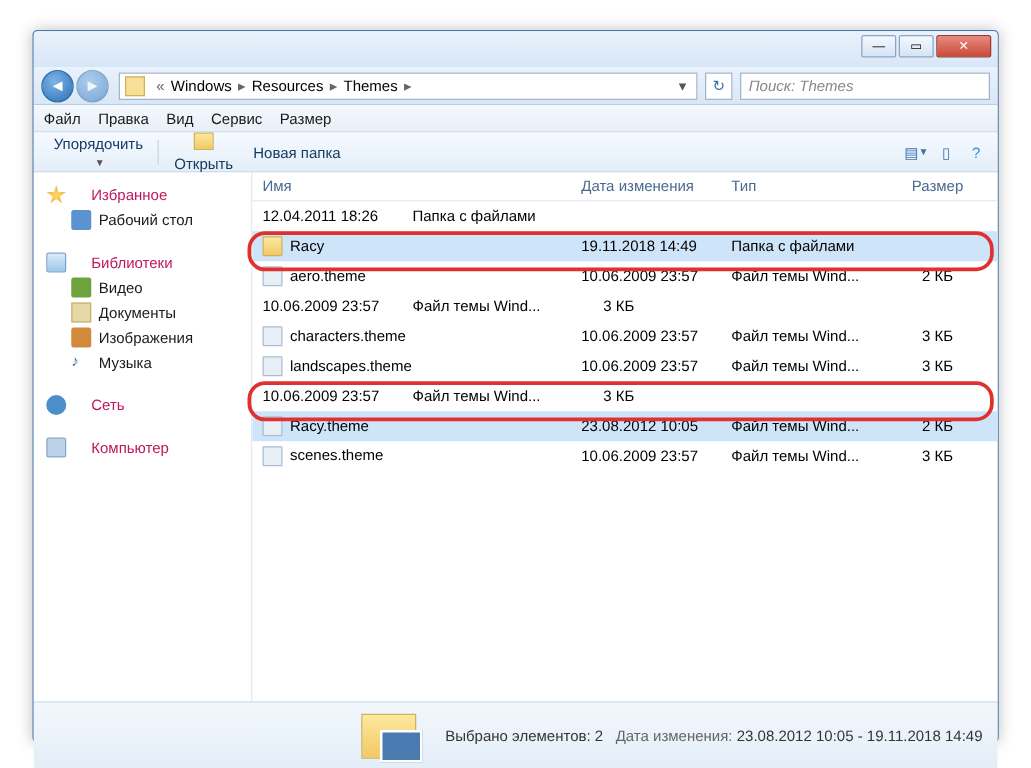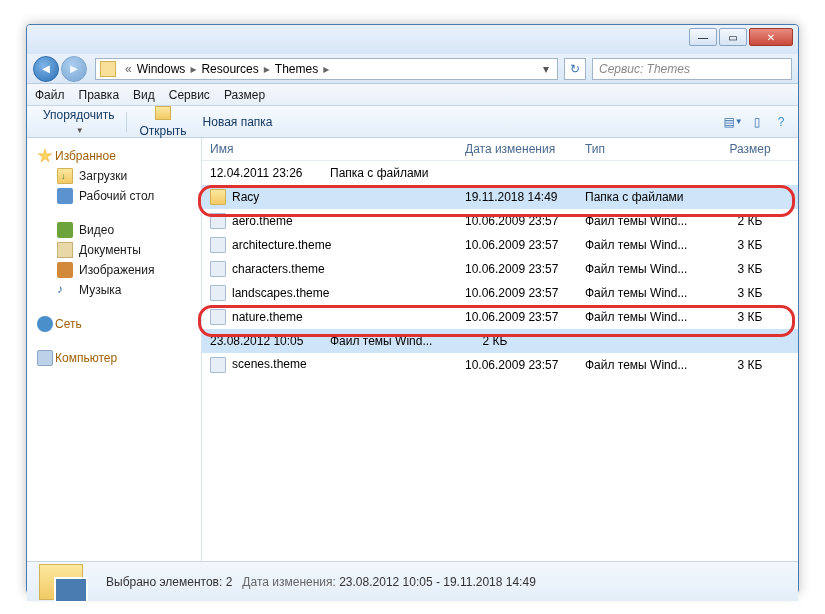--- a/index.html
+++ b/index.html
@@ -21,21 +21,21 @@
 .menubar { height: 22px; background: linear-gradient(#f5f9fd,#e7eff8); display: flex; align-items: center; padding: 0 8px; gap: 14px; color: #1a1a1a; border-bottom: 1px solid #c8d6e6; }
 .toolbar { height: 32px; background: linear-gradient(#f5faff,#e4eef8); display: flex; align-items: center; padding: 0 8px; border-bottom: 1px solid #c2d3e5; }
 .tb-btn { padding: 3px 8px; display: flex; align-items: center; gap: 4px; color: #153a63; flex-direction: column; }
 .tb-btn .drop { color: #555; font-size: 8px; margin-left: 2px; }
 .tb-sep { width: 1px; height: 20px; background: #c5d5e5; margin: 0 4px; }
 .tb-right { margin-left: auto; display: flex; align-items: center; gap: 6px; }
 .tb-icon { width: 18px; height: 18px; display: flex; align-items: center; justify-content: center; color: #3a72b0; }
 .body { display: flex; height: 423px; }
 .sidebar { width: 175px; background: #fff; border-right: 1px solid #d9e3ee; padding: 8px 4px; overflow: hidden; }
 .sb-group { margin-bottom: 14px; }
-.sb-head { display: flex; align-items: center; gap: 2px; padding: 2px 6px; color: #a16207; }
+.sb-head { display: flex; align-items: center; gap: 20px; padding: 2px 6px; color: #be185d; }
 .sb-item { display: flex; align-items: center; gap: 6px; padding: 2px 6px 2px 26px; color: #1a1a1a; }
 .ico { width: 16px; height: 16px; flex-shrink: 0; }
 .ico.star { background: radial-gradient(circle,#ffd76a,#e6a72a); clip-path: polygon(50% 0,61% 35%,98% 35%,68% 57%,79% 91%,50% 70%,21% 91%,32% 57%,2% 35%,39% 35%); }
 .ico.folder { background: linear-gradient(#fce89f,#f2c965); border: 1px solid #d2b255; border-radius: 1px; }
 .ico.folder.dl::after { content: "↓"; color: #2f7a2f; font-size: 9px; position: relative; left: 3px; top: -1px; }
 .ico.recent { background: #3c6fa8; border-radius: 2px; }
 .ico.desk { background: #5a93cf; border-radius: 2px; }
 .ico.lib { background: linear-gradient(#d9ecfb,#9fc6e8); border: 1px solid #7ba6cd; border-radius: 2px; }
 .ico.vid { background: #6ca33a; border-radius: 2px; }
 .ico.doc { background: #e8d8a8; border: 1px solid #c7b276; }
@@ -50,21 +50,21 @@
 .col-date { width: 120px; }
 .col-type { width: 135px; }
 .col-size { width: 60px; text-align: center; }
 .rows { }
 .row { display: flex; padding: 3px 8px; align-items: center; height: 24px; }
 .row.sel { background: #cee4f9; }
 .row .ico { margin-right: 6px; }
 .highlight { position: absolute; border: 3px solid #e03030; border-radius: 14px; pointer-events: none; z-index: 5; }
 .hl1 { left: -4px; top: 47px; width: 597px; height: 32px; }
 .hl2 { left: -4px; top: 167px; width: 597px; height: 32px; }
-.status { height: 40px; background: linear-gradient(#f2f7fc,#e4eef8); border-top: 1px solid #c8d6e6; display: flex; align-items: center; padding: 6px 12px; gap: 23px; }
+.status { height: 54px; background: linear-gradient(#f2f7fc,#e4eef8); border-top: 1px solid #c8d6e6; display: flex; align-items: center; padding: 6px 12px; gap: 23px; justify-content: flex-end; }
 .stat-thumb { width: 44px; height: 36px; background: linear-gradient(#fce89f,#f2c965); border: 1px solid #d2b255; position: relative; }
 .stat-thumb::after { content: ""; position: absolute; right: -6px; bottom: -4px; width: 30px; height: 22px; background: #4a7bb0; border: 2px solid #fff; }
 .stat-txt { color: #333; }
 .stat-lbl { color: #666; }
 .open-ico { width: 16px; height: 14px; background: linear-gradient(#fce89f,#f2c965); border: 1px solid #d2b255; }
 </style>
 </head>
 <body>
 
 <div class="window">
@@ -83,21 +83,21 @@
       <span class="bc-sep">«</span>
       <span class="bc-item">Windows</span>
       <span class="bc-sep">▸</span>
       <span class="bc-item">Resources</span>
       <span class="bc-sep">▸</span>
       <span class="bc-item">Themes</span>
       <span class="bc-sep">▸</span>
       <span class="bc-drop">▾</span>
     </div>
     <div class="refresh">↻</div>
-    <div class="searchbox">Сервис: Themes</div>
+    <div class="searchbox">Поиск: Themes</div>
   </div>
 
   <div class="menubar">
     <span>Файл</span>
     <span>Правка</span>
     <span>Вид</span>
     <span>Сервис</span>
     <span>Размер</span>
   </div>
 
@@ -122,29 +122,29 @@
   </div>
 
   <div class="body">
     <div class="sidebar">
       <div class="sb-group">
         <div class="sb-head">
             <span class="ico star"></span>
             <span>Избранное</span>
           </div>
         <div class="sb-item">
-            <span class="ico folder dl"></span>
-            <span>Загрузки</span>
-          </div>
-        <div class="sb-item">
             <span class="ico desk"></span>
             <span>Рабочий стол</span>
           </div>
       </div>
       <div class="sb-group">
+        <div class="sb-head">
+            <span class="ico lib"></span>
+            <span>Библиотеки</span>
+          </div>
         <div class="sb-item">
             <span class="ico vid"></span>
             <span>Видео</span>
           </div>
         <div class="sb-item">
             <span class="ico doc"></span>
             <span>Документы</span>
           </div>
         <div class="sb-item">
             <span class="ico img"></span>
@@ -173,21 +173,21 @@
       <div class="highlight hl1"></div>
       <div class="highlight hl2"></div>
       <div class="cols">
         <div class="col-name">Имя</div>
         <div class="col-date">Дата изменения</div>
         <div class="col-type">Тип</div>
         <div class="col-size">Размер</div>
       </div>
       <div class="rows" id="rows">
           <div class="row">
-            <div class="col-date">12.04.2011 23:26</div>
+            <div class="col-date">12.04.2011 18:26</div>
             <div class="col-type">Папка с файлами</div>
             <div class="col-size"></div>
           </div>
           <div class="row sel">
             <div class="col-name" style="display:flex;align-items:center">
               <span class="ico folder"></span>
               <span>Racy</span>
             </div>
             <div class="col-date">19.11.2018 14:49</div>
             <div class="col-type">Папка с файлами</div>
@@ -196,24 +196,20 @@
           <div class="row">
             <div class="col-name" style="display:flex;align-items:center">
               <span class="ico theme"></span>
               <span>aero.theme</span>
             </div>
             <div class="col-date">10.06.2009 23:57</div>
             <div class="col-type">Файл темы Wind...</div>
             <div class="col-size">2 КБ</div>
           </div>
           <div class="row">
-            <div class="col-name" style="display:flex;align-items:center">
-              <span class="ico theme"></span>
-              <span>architecture.theme</span>
-            </div>
             <div class="col-date">10.06.2009 23:57</div>
             <div class="col-type">Файл темы Wind...</div>
             <div class="col-size">3 КБ</div>
           </div>
           <div class="row">
             <div class="col-name" style="display:flex;align-items:center">
               <span class="ico theme"></span>
               <span>characters.theme</span>
             </div>
             <div class="col-date">10.06.2009 23:57</div>
@@ -223,29 +219,29 @@
           <div class="row">
             <div class="col-name" style="display:flex;align-items:center">
               <span class="ico theme"></span>
               <span>landscapes.theme</span>
             </div>
             <div class="col-date">10.06.2009 23:57</div>
             <div class="col-type">Файл темы Wind...</div>
             <div class="col-size">3 КБ</div>
           </div>
           <div class="row">
-            <div class="col-name" style="display:flex;align-items:center">
-              <span class="ico theme"></span>
-              <span>nature.theme</span>
-            </div>
             <div class="col-date">10.06.2009 23:57</div>
             <div class="col-type">Файл темы Wind...</div>
             <div class="col-size">3 КБ</div>
           </div>
           <div class="row sel">
+            <div class="col-name" style="display:flex;align-items:center">
+              <span class="ico theme"></span>
+              <span>Racy.theme</span>
+            </div>
             <div class="col-date">23.08.2012 10:05</div>
             <div class="col-type">Файл темы Wind...</div>
             <div class="col-size">2 КБ</div>
           </div>
           <div class="row">
             <div class="col-name" style="display:flex;align-items:flex-start">
               <span class="ico theme"></span>
               <span>scenes.theme</span>
             </div>
             <div class="col-date">10.06.2009 23:57</div>

